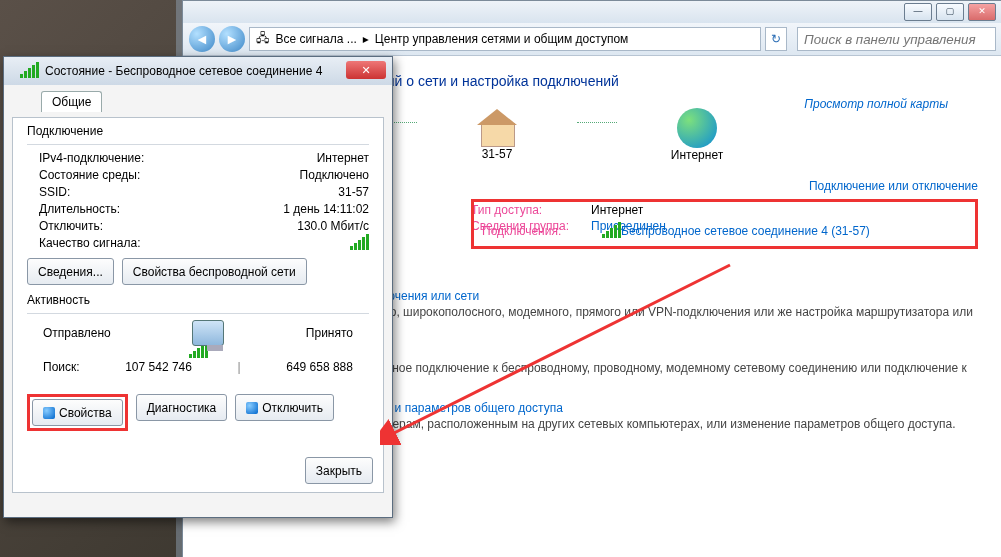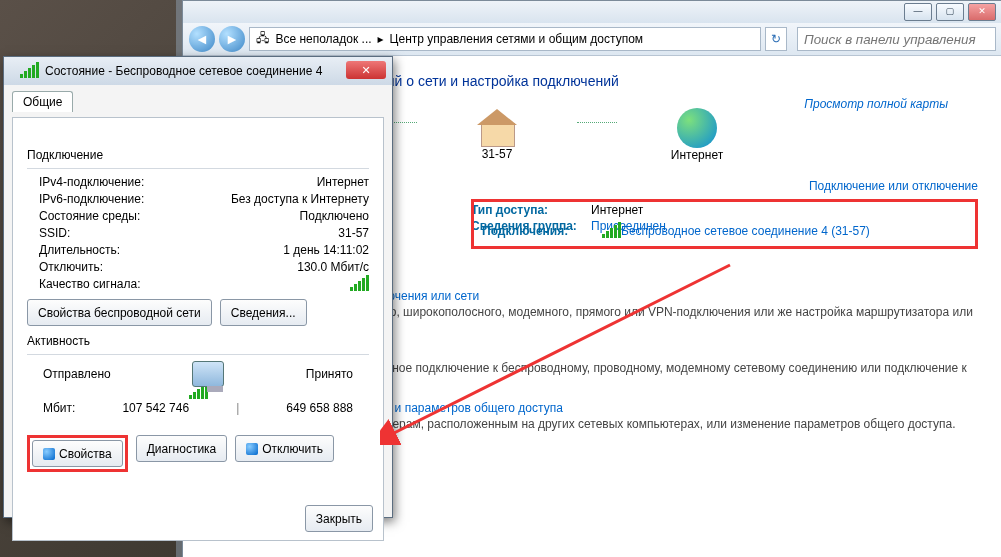--- a/index.html
+++ b/index.html
@@ -21,36 +21,36 @@
   .mapitem{display:flex;flex-direction:column;align-items:center;width:120px;}
   .mapicon{width:44px;height:44px;}
   .maplink{color:#0066cc;cursor:pointer;}
   .mapline{flex:0 0 40px;border-top:1px dotted #5a7;height:1px;margin-top:-24px;}
   .section-heading{color:#003366;margin:10px 0 6px 0;font-weight:400;}
   .section-subheading{color:#003366;margin:14px 0 6px 0;font-weight:400;}
   .active-net{display:flex;gap:14px;align-items:flex-start;}
   .active-net .left{display:flex;gap:10px;align-items:center;width:250px;}
   .active-net .right{border:3px solid #e33;padding:6px 8px;flex:1;position:relative;}
   .kv{display:flex;gap:10px;margin:2px 0;}
-  .kv .k{width:110px;color:#0369a1;font-weight:bold;}
+  .kv .k{width:110px;color:#ec4899;}
   .kv .v{color:#000;}
   .kv .v a{color:#0066cc;text-decoration:none;}
   .change-list{margin-top:6px;}
   .change-item{display:flex;gap:12px;margin:12px 0;}
   .ci-icon{width:32px;height:32px;flex:0 0 32px;}
   .ci-text .t{color:#0066cc;cursor:pointer;}
   .ci-text .d{color:#444;margin-top:2px;}
   .right-links{position:absolute;right:30px;}
   
   .status-dialog{position:absolute;left:3px;top:56px;width:388px;height:460px;background:#f4f4f4;border:1px solid #5b6d80;box-shadow:2px 4px 10px rgba(0,0,0,0.5);}
   .dlg-title{height:28px;background:linear-gradient(#e8eef5,#cdd9e6);display:flex;align-items:center;padding-left:16px;gap:6px;color:#000;position:relative;}
   .dlg-title .close{position:absolute;right:6px;top:4px;width:40px;height:18px;border-radius:3px;background:linear-gradient(#e77,#c33);color:#fff;text-align:center;line-height:18px;font-size:11px;}
-  .tabstrip{height:26px;padding:6px 8px 0 8px;}
+  .tabstrip{height:26px;padding:6px 8px 0 16px;margin-left:21px;}
   .tab{display:inline-block;border:1px solid #9aa;border-bottom:none;background:#fff;padding:3px 10px;border-radius:3px 3px 0 0;}
-  .tabpanel{margin:0 8px 8px 8px;background:#fff;border:1px solid #b8c2cc;padding:28px 14px;height:366px;position:relative;}
+  .tabpanel{margin:0 8px 8px 8px;background:#fff;border:1px solid #b8c2cc;padding:4px 14px;height:366px;position:relative;}
   .group-title{margin:2px 0 6px 0;color:#000;}
   .row{display:flex;justify-content:space-between;margin:3px 0;padding-left:12px;color:#000;}
   .hr{border:none;border-top:1px solid #d3d9e0;margin:6px 0;}
   .btn{display:inline-flex;align-items:center;gap:4px;border:1px solid #8a97a6;background:linear-gradient(#fdfdfd,#e6ebf1);padding:2px 10px;border-radius:3px;cursor:pointer;color:#000;height:21px;}
   .btn-row{display:flex;gap:8px;margin:8px 0;}
   .activity-box{margin-top:6px;}
   .act-head{display:flex;justify-content:space-between;align-items:center;padding:0 16px;}
   .act-row{display:flex;justify-content:space-between;align-items:center;padding:2px 16px;}
   .red-box{border:3px solid #e33;padding:2px;display:inline-block;}
   .dlg-footer{position:absolute;right:10px;bottom:8px;}
@@ -82,21 +82,21 @@
     <div class="titlebar">
       <div class="winbtn">—</div>
       <div class="winbtn">▢</div>
       <div class="winbtn close">✕</div>
     </div>
     <div class="navbar">
       <div class="navarrow">◄</div>
       <div class="navarrow">►</div>
       <div class="breadcrumb">
         <span>🖧</span>
-        <span>Все неполадок ...</span>
+        <span>Все сигнала ...</span>
         <span class="bc-sep">▸</span>
         <span>Центр управления сетями и общим доступом</span>
       </div>
       <div style="width:20px;height:22px;border:1px solid #a9b8c8;background:#fff;text-align:center;line-height:22px;color:#2a6db5;">↻</div>
       <input class="searchbox" placeholder="Поиск в панели управления" style="">
     </div>
 
     <div class="content">
       <h1 class="page-title">Просмотр основных сведений о сети и настройка подключений</h1>
 
@@ -212,24 +212,20 @@
       <div class="tab">Общие</div>
     </div>
     <div class="tabpanel">
       <div class="group-title">Подключение</div>
       <hr class="hr">
       <div class="row">
           <span>IPv4-подключение:</span>
           <span>Интернет</span>
         </div>
       <div class="row">
-          <span>IPv6-подключение:</span>
-          <span>Без доступа к Интернету</span>
-        </div>
-      <div class="row">
           <span>Состояние среды:</span>
           <span>Подключено</span>
         </div>
       <div class="row">
           <span>SSID:</span>
           <span>31-57</span>
         </div>
       <div class="row">
           <span>Длительность:</span>
           <span>1 день 14:11:02</span>
@@ -242,22 +238,22 @@
           <span>Качество сигнала:</span>
           <span class="signal">
             <i></i>
             <i></i>
             <i></i>
             <i></i>
             <i></i>
           </span>
         </div>
       <div class="btn-row">
+        <div class="btn">Сведения...</div>
         <div class="btn">Свойства беспроводной сети</div>
-        <div class="btn">Сведения...</div>
       </div>
 
       <div class="group-title">Активность</div>
       <hr class="hr">
       <div class="activity-box">
         <div class="act-head">
           <span>Отправлено</span>
           <span style="display:flex;align-items:center;gap:4px;">
             <span class="ico-monitor" style="width:30px;height:24px;"></span>
           </span>
@@ -266,21 +262,21 @@
         <div class="act-head" style="justify-content:center;margin-top:-2px;">
           <span class="signal">
               <i></i>
               <i></i>
               <i></i>
               <i></i>
               <i></i>
             </span>
         </div>
         <div class="act-row">
-          <span>Мбит:</span>
+          <span>Поиск:</span>
           <span>107 542 746</span>
           <span style="color:#888;">|</span>
           <span>649 658 888</span>
         </div>
       </div>
 
       <div class="btn-row" style="margin-top:18px;">
         <span class="red-box">
           <span class="btn">
               <span class="shield"></span>

